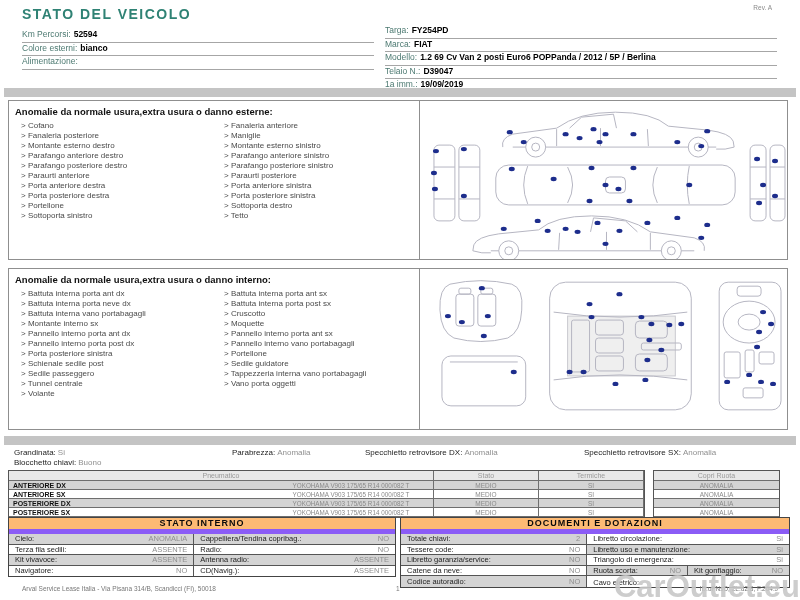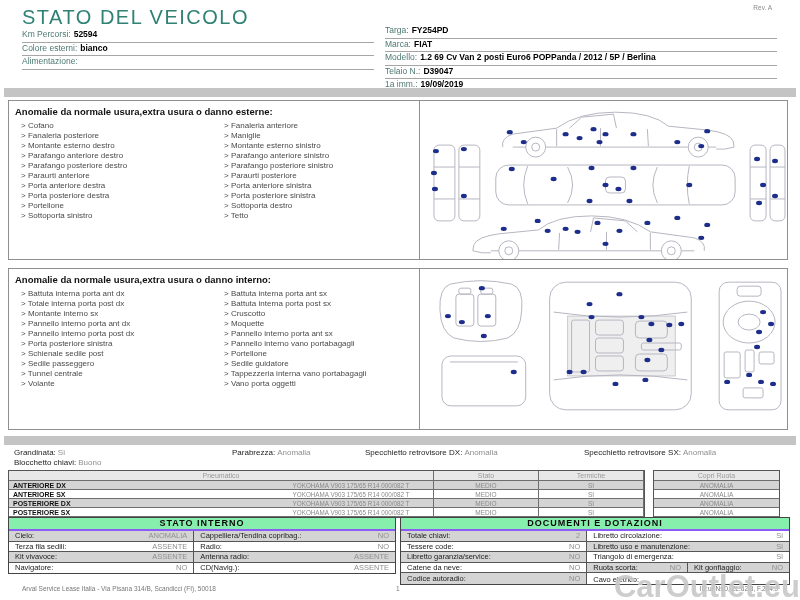--- a/index.html
+++ b/index.html
@@ -1,19 +1,19 @@
 <!DOCTYPE html>
 <html><head>
 <meta charset="utf-8">
 <style>
   html,body{margin:0;padding:0;background:#fff;}
   .page{position:relative;width:800px;height:600px;background:#ffffff;overflow:hidden;
         font-family:"Liberation Sans", sans-serif;color:#222;}
   
-  .doc-title{position:absolute;left:22px;top:6px;font-size:20px;font-weight:normal;
+  .doc-title{position:absolute;left:22px;top:6px;font-size:14px;font-weight:bold;
              letter-spacing:1.5px;color:#2f8274;}
   .rev{position:absolute;right:28px;top:4px;font-size:6.5px;color:#8a8a8a;}
   .fields{position:absolute;}
   .fields-left{left:22px;top:29px;width:352px;}
   .fields-right{left:385px;top:25px;width:392px;}
   .field-row{height:12.5px;border-bottom:1px solid #a6a6a6;font-size:8.5px;
              white-space:nowrap;overflow:hidden;}
   .flabel{color:#4d7a72;}
   .fvalue{font-weight:bold;color:#000;margin-left:3px;}
   
@@ -49,21 +49,21 @@
   .thead.span2{grid-column:1/3;}
   .pos{justify-content:flex-start;padding-left:4px;font-size:7px;font-weight:bold;color:#111;}
   .tname{font-size:6.3px;color:#8a8a8a;}
   .tval{font-size:6.5px;color:#8a8a8a;}
   .copri{border-right:none;}
   .shade{background:#d4d4d4;}
   
   .btable{position:absolute;top:517px;border:1px solid #444;box-sizing:border-box;background:#fff;}
   #stato-interno{left:8px;width:388px;}
   #documenti{left:400px;width:390px;}
-  .bhead{height:11px;background:#86efac;border-bottom:2px solid #8b5cf6;font-weight:bold;
+  .bhead{height:11px;background:#fdba74;border-bottom:5px solid #8b5cf6;font-weight:bold;
          font-size:9px;letter-spacing:1px;text-align:center;line-height:11px;color:#0a0a0a;}
   .brow{display:flex;height:10.5px;}
   .bcell{display:flex;justify-content:space-between;align-items:center;box-sizing:border-box;
          border-right:1px solid #555;border-bottom:1px solid #555;padding:0 6px;overflow:hidden;}
   .bcell:last-child{border-right:none;}
   .brow:last-child .bcell{border-bottom:none;}
   .blabel{font-size:7.5px;color:#1d1d1d;white-space:nowrap;}
   .bvalue{font-size:7.5px;color:#8f8f8f;white-space:nowrap;margin-left:4px;}
   
   .footer{position:absolute;left:0;top:585px;width:800px;font-size:6.5px;color:#777;}
@@ -198,21 +198,22 @@
         </svg>
     </div>
   </div>
 
   <div class="section" id="sec-int">
     <div class="text-panel">
       <div class="sec-heading">Anomalie da normale usura,extra usura o danno interno:</div>
       <div class="cols">
         <ul id="int-col1">
             <li>Battuta interna porta ant dx</li>
-            <li>Totale interna porta post dx</li>
+            <li>Battuta interna porta neve dx</li>
+            <li>Battuta interna vano portabagagli</li>
             <li>Montante interno sx</li>
             <li>Pannello interno porta ant dx</li>
             <li>Pannello interno porta post dx</li>
             <li>Porta posteriore sinistra</li>
             <li>Schienale sedile post</li>
             <li>Sedile passeggero</li>
             <li>Tunnel centrale</li>
             <li>Volante</li>
           </ul>
         <ul id="int-col2">

